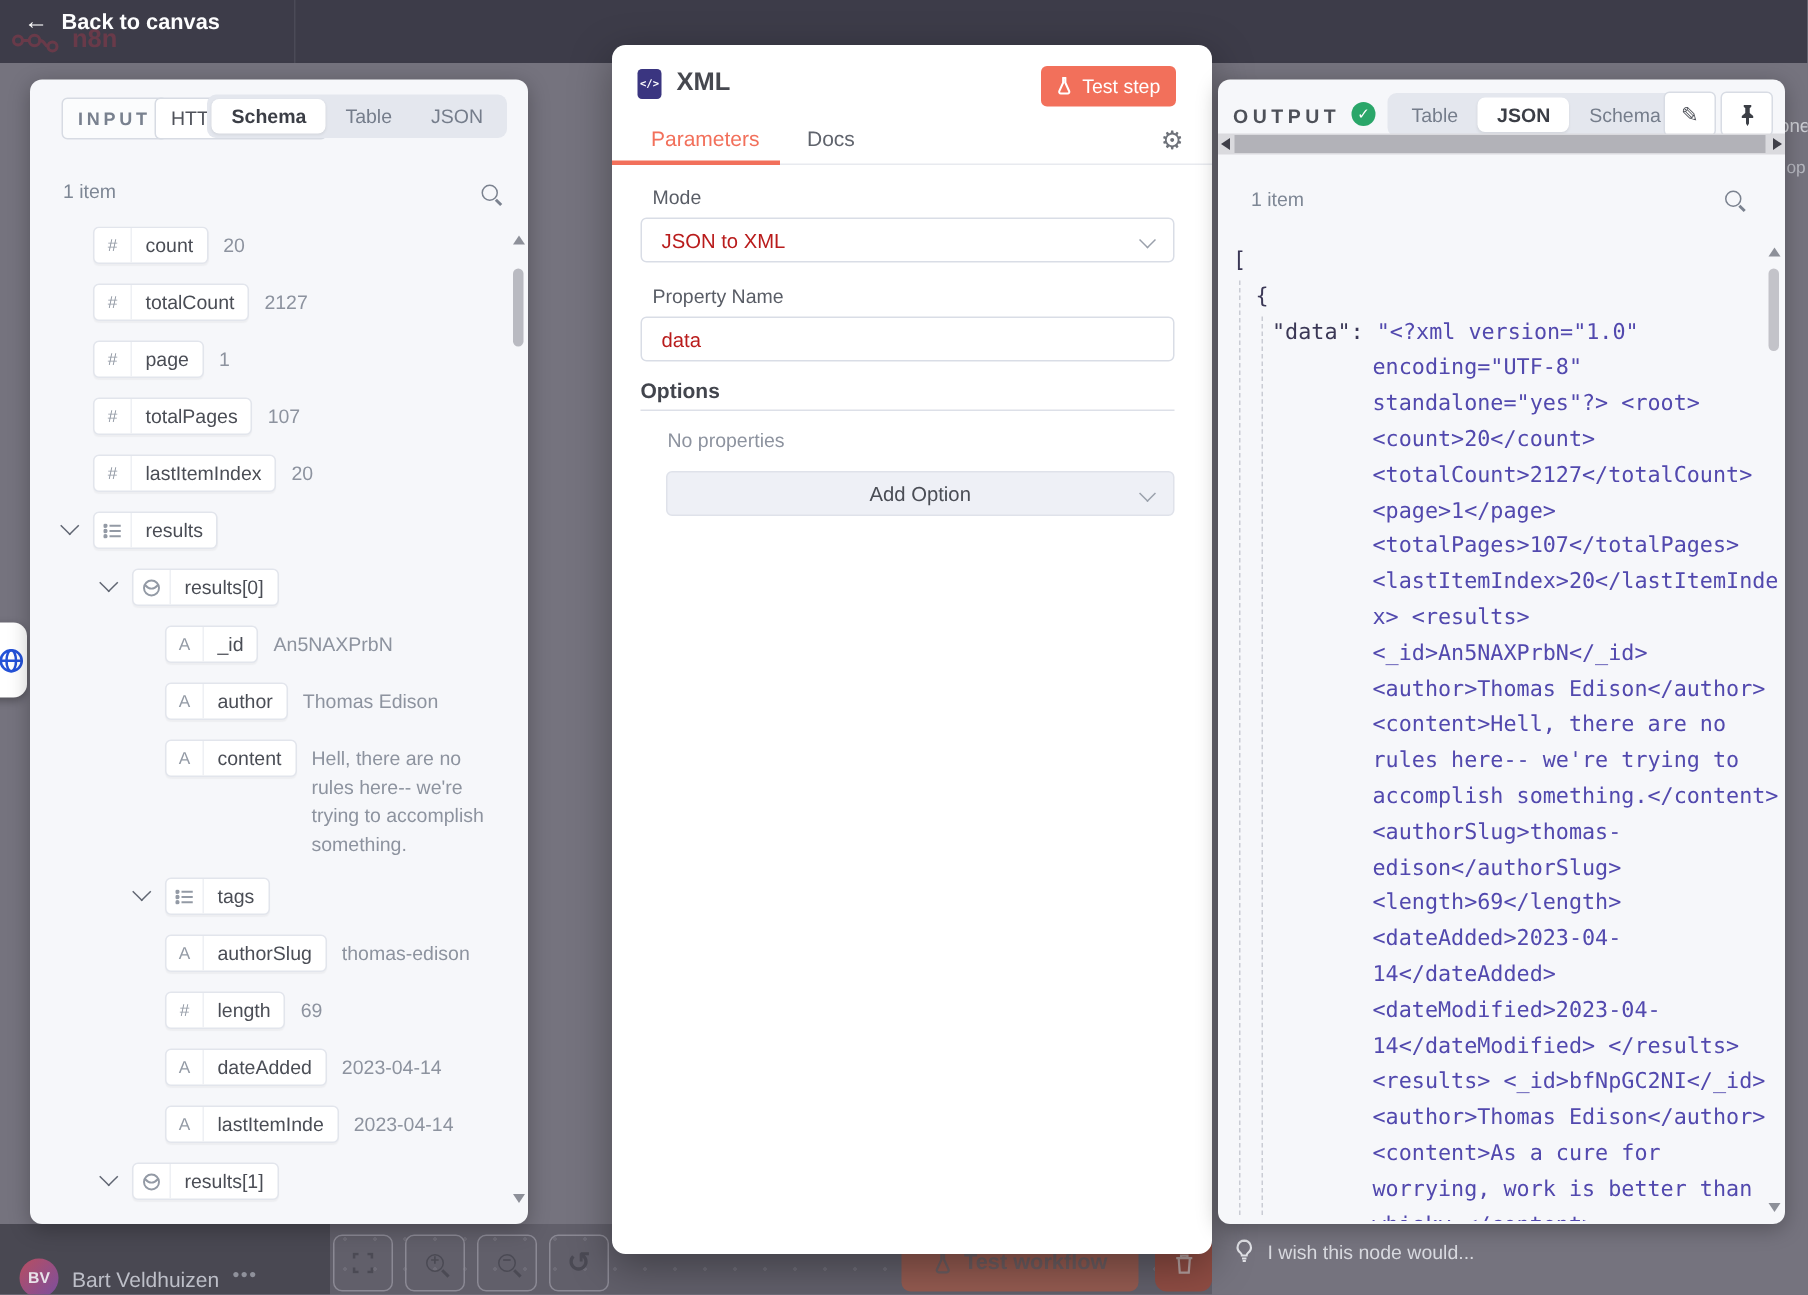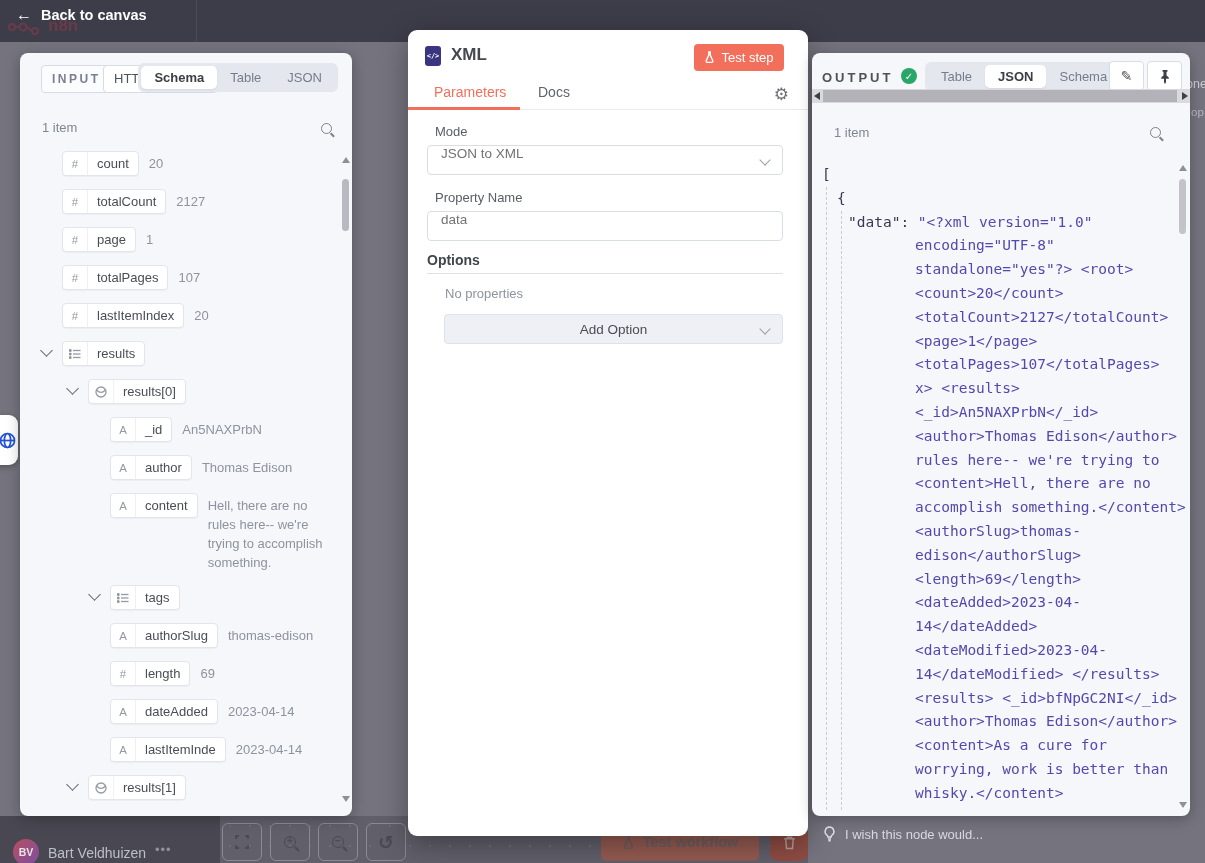--- a/index.html
+++ b/index.html
@@ -89,21 +89,21 @@
   .test-step { position:absolute; left:286px; top:14px; width:90px; height:27px; background:#f2705b; border-radius:4px;
     color:#fff; font-size:13px; display:flex; align-items:center; justify-content:center; gap:6px; cursor:pointer; }
   .dlg-tab { position:absolute; top:54px; font-size:14px; cursor:pointer; }
   .dlg-tab-params { left:26px; color:#f2705b; }
   .dlg-tab-docs { left:130px; color:#60646d; }
   .dlg-underline { position:absolute; left:0; top:77px; width:112px; height:3px; background:#f2705b; }
   .dlg-divider { position:absolute; left:0; right:0; top:79px; height:1px; background:#e8eaef; }
   .gear { position:absolute; right:19px; top:54px; font-size:17px; color:#6e727a; cursor:pointer; }
   .fld-label { position:absolute; left:27px; font-size:13px; color:#595d66; }
   .fld-box { position:absolute; left:19px; width:356px; height:30px; border:1px solid #d9dde6; border-radius:4px; background:#fff;
-    font-size:13.5px; color:#737373; display:flex; padding:0 13px; cursor:pointer; }
+    font-size:13.5px; color:#b91c1c; display:flex; align-items:center; padding:0 13px; cursor:pointer; }
   .fld-box .chev-down { position:absolute; right:13px; top:10px; }
   .options-header { position:absolute; left:19px; top:222px; font-size:14px; font-weight:700; color:#42454d; }
   .options-hr { position:absolute; left:19px; right:25px; top:243px; height:1px; background:#dde0e8; }
   .no-props { position:absolute; left:37px; top:256px; font-size:13px; color:#8d939f; }
   .add-option { position:absolute; left:36px; top:284px; width:339px; height:30px; background:#eef0f6; border:1px solid #dfe2ea;
     border-radius:4px; font-size:13.5px; color:#4a4d55; display:flex; align-items:center; justify-content:center; cursor:pointer; }
   .add-option .chev-down { position:absolute; right:13px; top:10px; }
   
   #output-panel { left:812px; top:53px; width:378px; height:763px; }
   .output-label { position:absolute; left:10px; top:17px; font-size:13px; font-weight:700; letter-spacing:3px; color:#4e5159; }
@@ -453,25 +453,26 @@
     <div id="json-lines" style="position:absolute; left:0; top:10px; right:14px;">
         <div class="json-line" style="padding-left: 10px;"><span class="json-dark">[</span></div>
         <div class="json-line" style="padding-left: 25px;"><span class="json-dark">{</span></div>
         <div class="json-line" style="padding-left: 36px;"><span class="json-dark">"data":</span> <span>"&lt;?xml version="1.0"</span></div>
         <div class="json-line" style="padding-left: 103px;"><span>encoding="UTF-8"</span></div>
         <div class="json-line" style="padding-left: 103px;"><span>standalone="yes"?&gt; &lt;root&gt;</span></div>
         <div class="json-line" style="padding-left: 103px;"><span>&lt;count&gt;20&lt;/count&gt;</span></div>
         <div class="json-line" style="padding-left: 103px;"><span>&lt;totalCount&gt;2127&lt;/totalCount&gt;</span></div>
         <div class="json-line" style="padding-left: 103px;"><span>&lt;page&gt;1&lt;/page&gt;</span></div>
         <div class="json-line" style="padding-left: 103px;"><span>&lt;totalPages&gt;107&lt;/totalPages&gt;</span></div>
+        <div class="json-line" style="padding-left: 103px;"><span>&lt;lastItemIndex&gt;20&lt;/lastItemInde</span></div>
         <div class="json-line" style="padding-left: 103px;"><span>x&gt; &lt;results&gt;</span></div>
         <div class="json-line" style="padding-left: 103px;"><span>&lt;_id&gt;An5NAXPrbN&lt;/_id&gt;</span></div>
         <div class="json-line" style="padding-left: 103px;"><span>&lt;author&gt;Thomas Edison&lt;/author&gt;</span></div>
+        <div class="json-line" style="padding-left: 103px;"><span>&lt;content&gt;Hell, there are no</span></div>
         <div class="json-line" style="padding-left: 103px;"><span>rules here-- we're trying to</span></div>
-        <div class="json-line" style="padding-left: 103px;"><span>&lt;content&gt;Hell, there are no</span></div>
         <div class="json-line" style="padding-left: 103px;"><span>accomplish something.&lt;/content&gt;</span></div>
         <div class="json-line" style="padding-left: 103px;"><span>&lt;authorSlug&gt;thomas-</span></div>
         <div class="json-line" style="padding-left: 103px;"><span>edison&lt;/authorSlug&gt;</span></div>
         <div class="json-line" style="padding-left: 103px;"><span>&lt;length&gt;69&lt;/length&gt;</span></div>
         <div class="json-line" style="padding-left: 103px;"><span>&lt;dateAdded&gt;2023-04-</span></div>
         <div class="json-line" style="padding-left: 103px;"><span>14&lt;/dateAdded&gt;</span></div>
         <div class="json-line" style="padding-left: 103px;"><span>&lt;dateModified&gt;2023-04-</span></div>
         <div class="json-line" style="padding-left: 103px;"><span>14&lt;/dateModified&gt; &lt;/results&gt;</span></div>
         <div class="json-line" style="padding-left: 103px;"><span>&lt;results&gt; &lt;_id&gt;bfNpGC2NI&lt;/_id&gt;</span></div>
         <div class="json-line" style="padding-left: 103px;"><span>&lt;author&gt;Thomas Edison&lt;/author&gt;</span></div>

